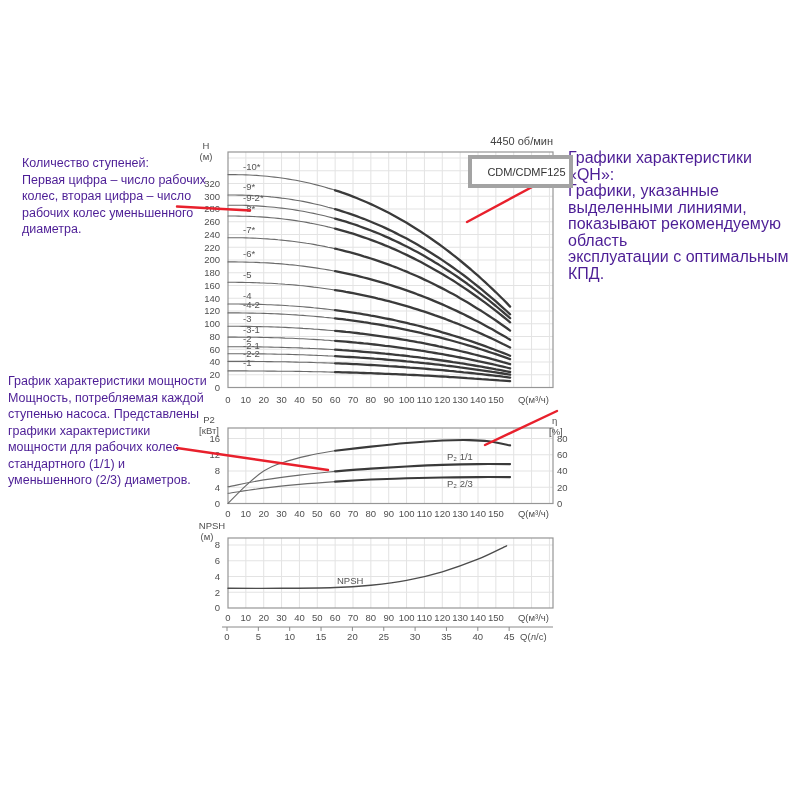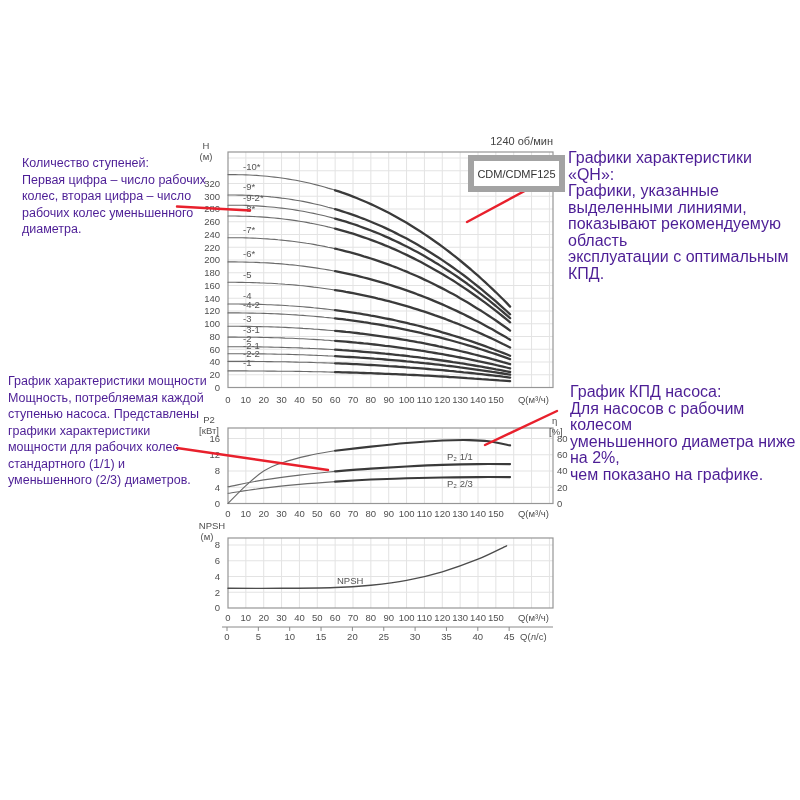--- a/index.html
+++ b/index.html
@@ -9,22 +9,22 @@
   .ann{position:absolute;font-size:12.5px;line-height:16.5px;color:#4c1d95;
        white-space:pre-line;}
   .ann-r{font-size:16px;}
   #ann-stages{left:22px;top:155px;}
   #ann-power{left:8px;top:373px;}
   #ann-qh{left:568px;top:150px;}
   #ann-eff{left:570px;top:384px;}
   #ann-npsh{left:565px;top:525px;}
   #speed{position:absolute;right:247px;top:135px;font-size:11px;color:#444;}
   #model-box{position:absolute;left:468px;top:155px;width:85px;height:25px;
-             border:6px solid #a3a3a3;display:flex;align-items:center;justify-content:center;
-             font-size:11px;color:#333;background:#fff;}
+             border:4px solid #a3a3a3;display:flex;align-items:center;justify-content:center;
+             font-size:11px;color:#333;background:#fff;padding-left:12px;}
 </style>
 </head>
 <body>
 
 <div id="page">
   <svg id="charts" width="800" height="800">
       <g>
         <line x1="245.85714285714286" y1="152" x2="245.85714285714286" y2="387.5" stroke="#e3e3e3" stroke-width="1"></line>
         <line x1="263.7142857142857" y1="152" x2="263.7142857142857" y2="387.5" stroke="#e3e3e3" stroke-width="1"></line>
         <line x1="281.57142857142856" y1="152" x2="281.57142857142856" y2="387.5" stroke="#e3e3e3" stroke-width="1"></line>
@@ -298,20 +298,16 @@
 Мощность, потребляемая каждой
 ступенью насоса. Представлены
 графики характеристики
 мощности для рабочих колес
 стандартного (1/1) и
 уменьшенного (2/3) диаметров.</div>
   <div class="ann ann-r" id="ann-qh">Графики характеристики «QH»:
 Графики, указанные выделенными линиями,
 показывают рекомендуемую область
 эксплуатации с оптимальным КПД.</div>
-  <div class="ann ann-r" id="ann-eff">График КПД насоса:
-Для насосов с рабочим колесом
-уменьшенного диаметра ниже на 2%,
-чем показано на графике.</div>
 
-  <div id="speed">1240 об/мин</div>
+  <div id="speed">4450 об/мин</div>
   <div id="model-box">CDM/CDMF125</div>
 </div>
 
 </body></html>

